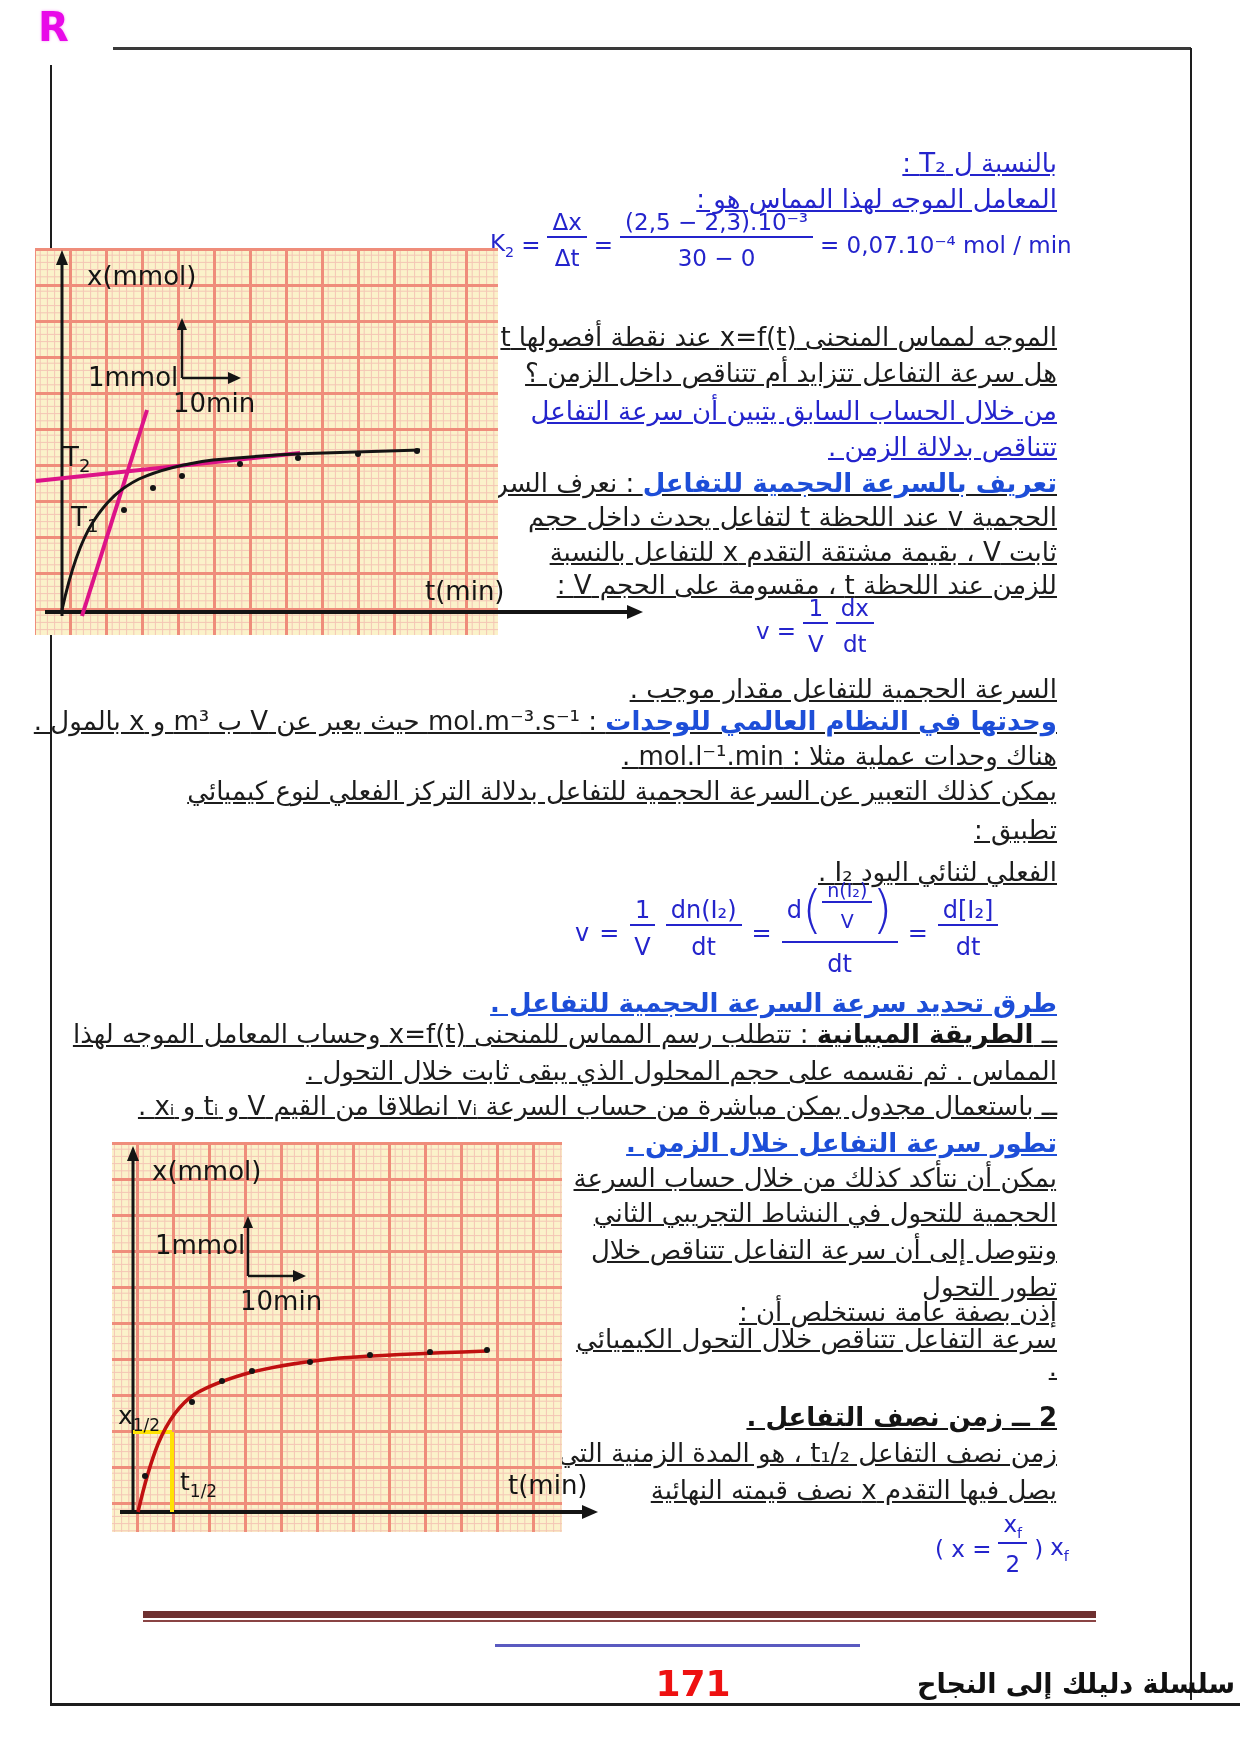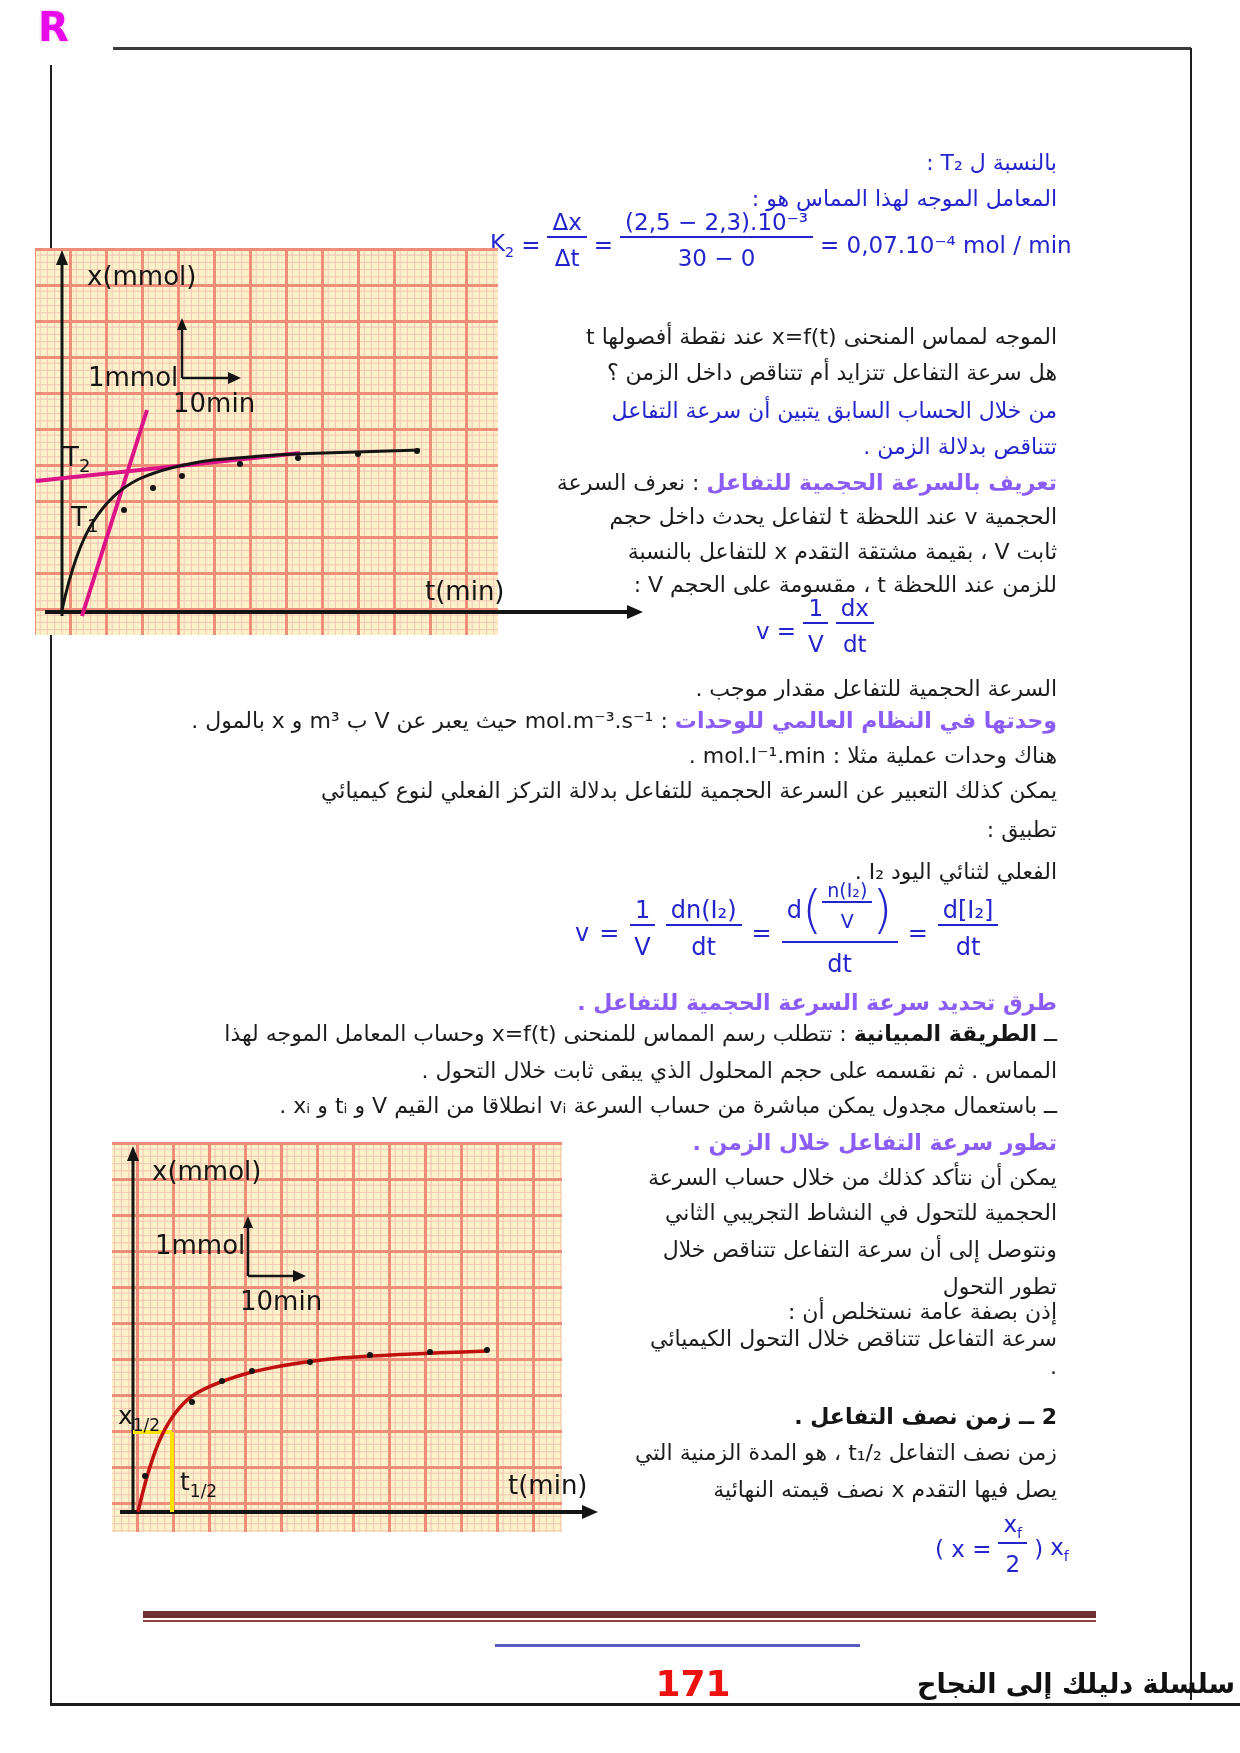--- a/index.html
+++ b/index.html
@@ -1,21 +1,21 @@
 <!DOCTYPE html>
 <html><head>
 <meta charset="utf-8">
 <style>
   html,body{margin:0;padding:0;background:#ffffff;}
   .page{position:relative;width:1240px;height:1753px;background:#ffffff;overflow:hidden;
         font-family:"DejaVu Sans",sans-serif;}
   .ar{position:absolute;right:183px;direction:rtl;white-space:nowrap;
-      font-size:22px;color:#1c1c1c;line-height:30px;}
+      font-size:26px;color:#1c1c1c;line-height:30px;text-decoration:underline;}
   .blue{color:#2424cc;}
-  .hb{font-weight:bold;color:#8b5cf6;}
+  .hb{font-weight:bold;color:#1d4ed8;}
   .bb{font-weight:bold;color:#151515;}
   .formula{position:absolute;display:flex;align-items:center;gap:7px;color:#2424cc;
            white-space:nowrap;font-size:23px;}
   .frac{display:inline-flex;flex-direction:column;align-items:center;line-height:1.12;}
   .frac>.num{border-bottom:2px solid currentColor;padding:0 5px;}
   .frac>.den{padding:8px 5px;}
   .frac.small{font-size:19px;}
   .sub{font-size:0.62em;vertical-align:sub;}
   .bigrow{display:inline-flex;align-items:center;}
   .bigparen{font-size:52px;font-weight:200;line-height:0.8;}

